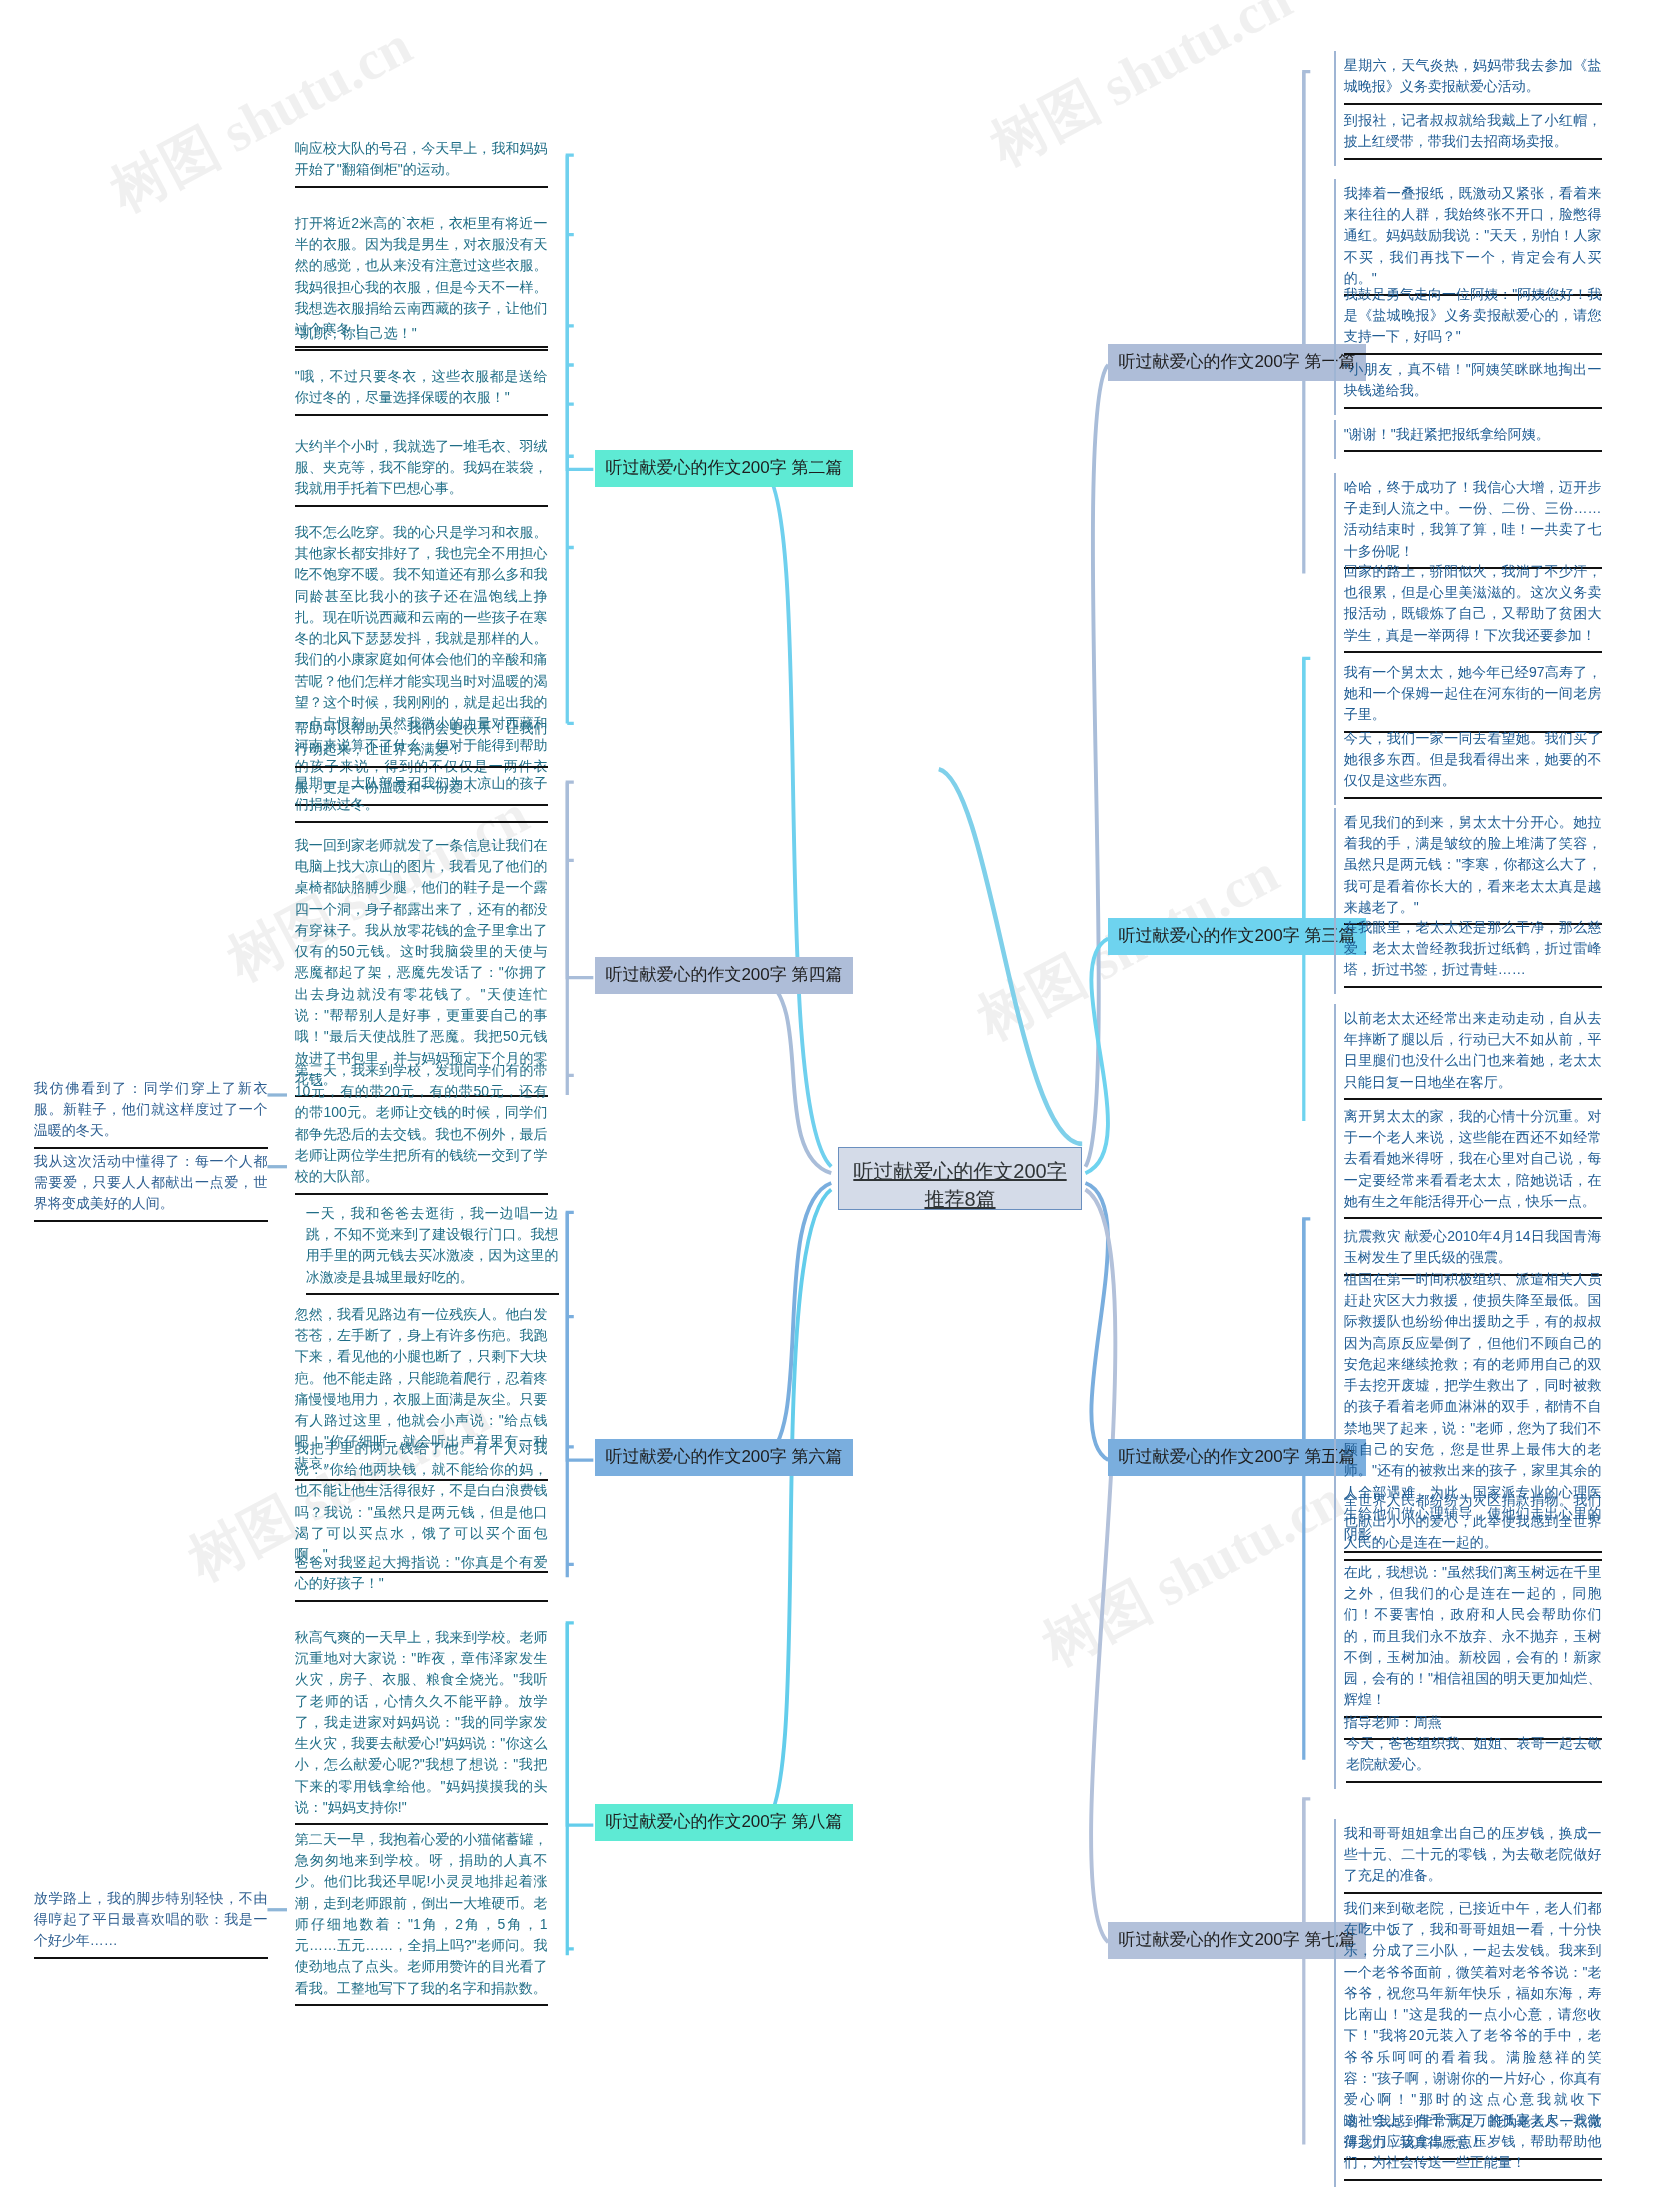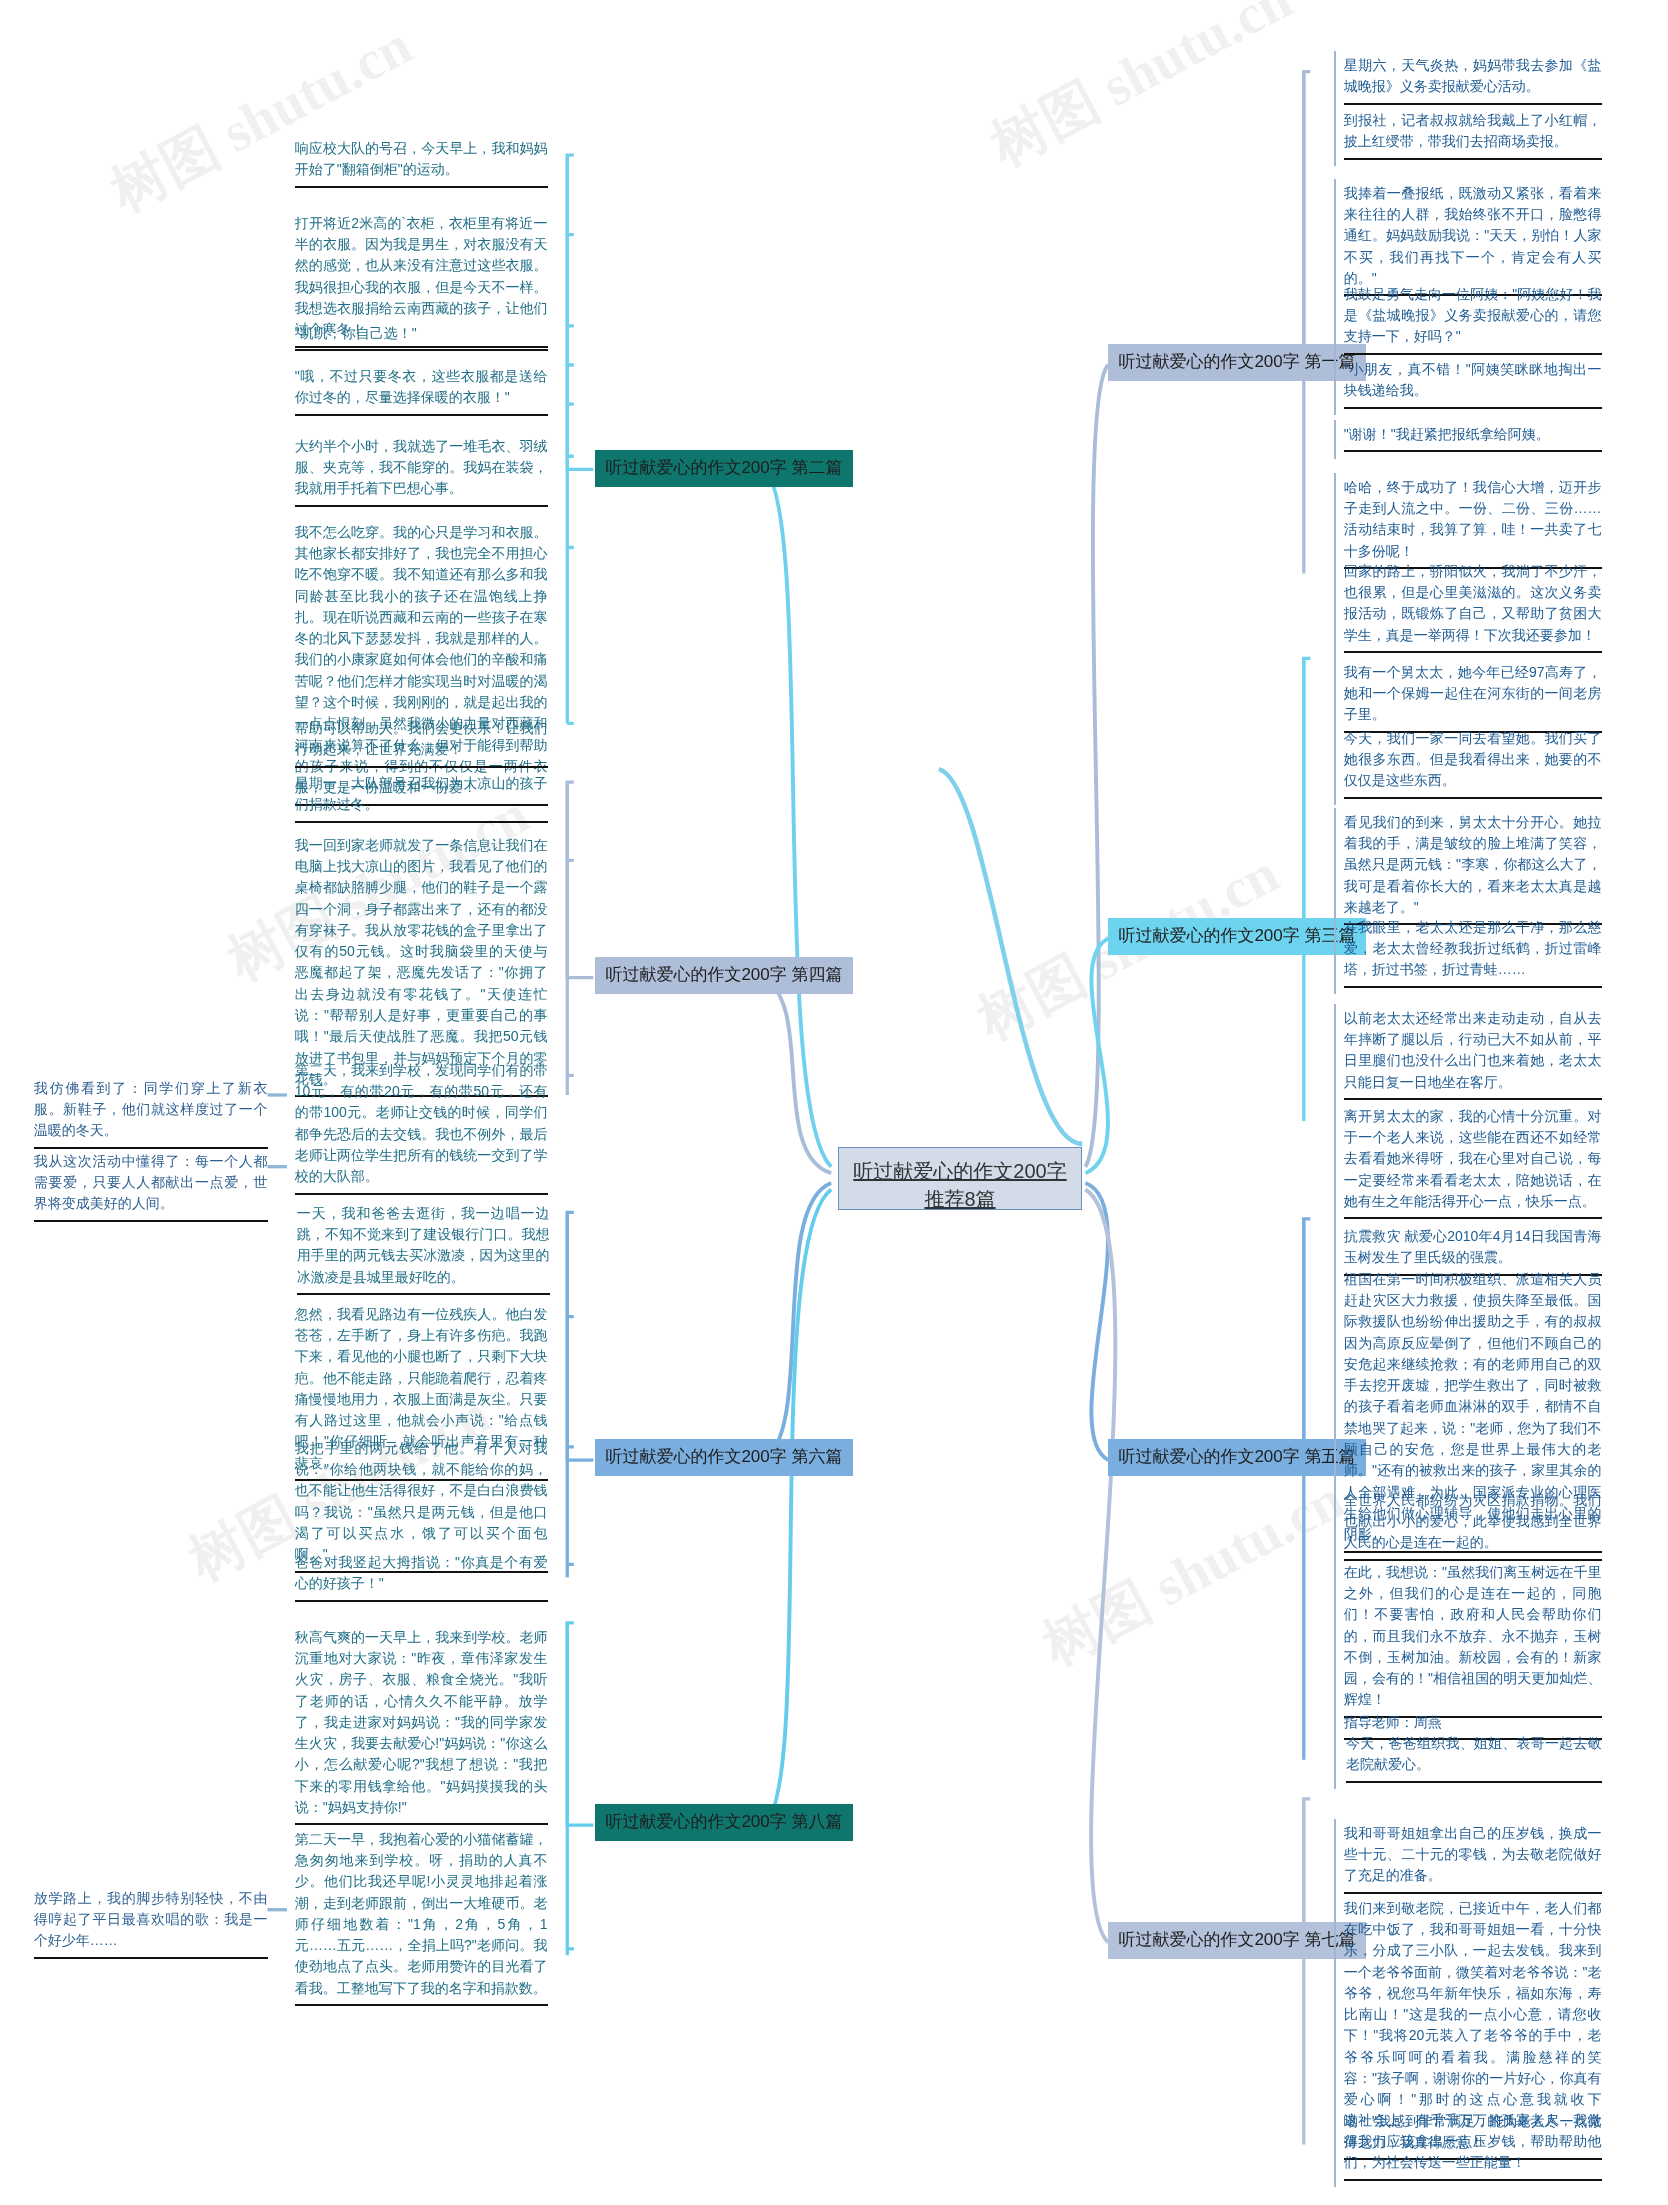--- a/index.html
+++ b/index.html
@@ -36,21 +36,21 @@
 
   
   .branch{
     position:absolute;
     color:#1d1d1d;
     font-size:17px;line-height:1.35;
     padding:7.2px 10.4px;
     box-sizing:border-box;
     white-space:nowrap;
   }
-  .branch.c-cyan  {background:#0f766e;}
+  .branch.c-cyan  {background:#5eead4;}
   .branch.c-cyan2 {background:#6ed3ef;}
   .branch.c-gray  {background:#aebdd8;}
   .branch.c-blue  {background:#7aaede;}
   .branch.c-gray2 {background:#b3c1da;}
 
   
   .leaf{
     position:absolute;
     box-sizing:border-box;
     font-size:14px;
@@ -175,21 +175,21 @@
   <div class="leaf teal" style="left:287px;top:769px;width:267px;">
     <span>星期一，大队部号召我们为大凉山的孩子们捐款过冬。</span><span class="under"></span>
   </div>
   <div class="leaf teal" style="left:287px;top:831px;width:267px;">
     <span>我一回到家老师就发了一条信息让我们在电脑上找大凉山的图片，我看见了他们的桌椅都缺胳膊少腿，他们的鞋子是一个露四一个洞，身子都露出来了，还有的都没有穿袜子。我从放零花钱的盒子里拿出了仅有的50元钱。这时我脑袋里的天使与恶魔都起了架，恶魔先发话了："你拥了出去身边就没有零花钱了。"天使连忙说："帮帮别人是好事，更重要自己的事哦！"最后天使战胜了恶魔。我把50元钱放进了书包里，并与妈妈预定下个月的零花钱。</span><span class="under"></span>
   </div>
   <div class="leaf teal" style="left:287px;top:1056px;width:267px;">
     <span>第二天，我来到学校，发现同学们有的带10元，有的带20元，有的带50元，还有的带100元。老师让交钱的时候，同学们都争先恐后的去交钱。我也不例外，最后老师让两位学生把所有的钱统一交到了学校的大队部。</span><span class="under"></span>
   </div>
 
-  <div class="leaf teal" style="left:289px;top:1199px;width:267px;">
+  <div class="leaf teal" style="left:298px;top:1199px;width:267px;">
     <span>一天，我和爸爸去逛街，我一边唱一边跳，不知不觉来到了建设银行门口。我想用手里的两元钱去买冰激凌，因为这里的冰激凌是县城里最好吃的。</span><span class="under"></span>
   </div>
   <div class="leaf teal" style="left:287px;top:1300px;width:267px;">
     <span>忽然，我看见路边有一位残疾人。他白发苍苍，左手断了，身上有许多伤疤。我跑下来，看见他的小腿也断了，只剩下大块疤。他不能走路，只能跪着爬行，忍着疼痛慢慢地用力，衣服上面满是灰尘。只要有人路过这里，他就会小声说："给点钱吧！"你仔细听，就会听出声音里有一种悲哀。</span><span class="under"></span>
   </div>
   <div class="leaf teal" style="left:287px;top:1434px;width:267px;">
     <span>我把手里的两元钱给了他。有个人对我说："你给他两块钱，就不能给你的妈，也不能让他生活得很好，不是白白浪费钱吗？我说："虽然只是两元钱，但是他口渴了可以买点水，饿了可以买个面包啊。"</span><span class="under"></span>
   </div>
   <div class="leaf teal" style="left:287px;top:1548px;width:267px;">
     <span>爸爸对我竖起大拇指说："你真是个有爱心的好孩子！"</span><span class="under"></span>

